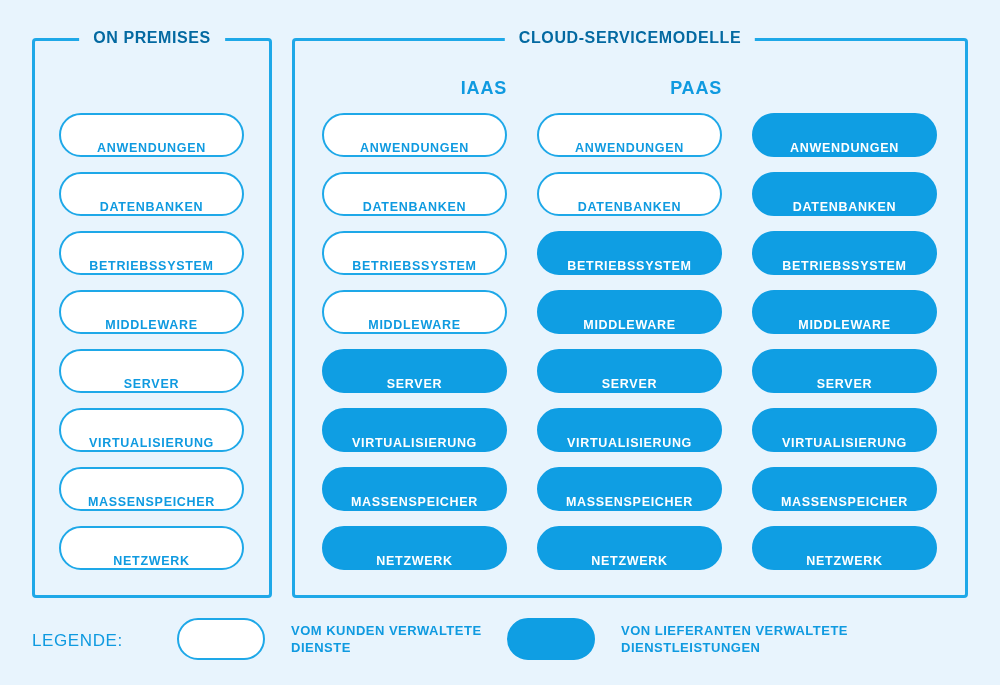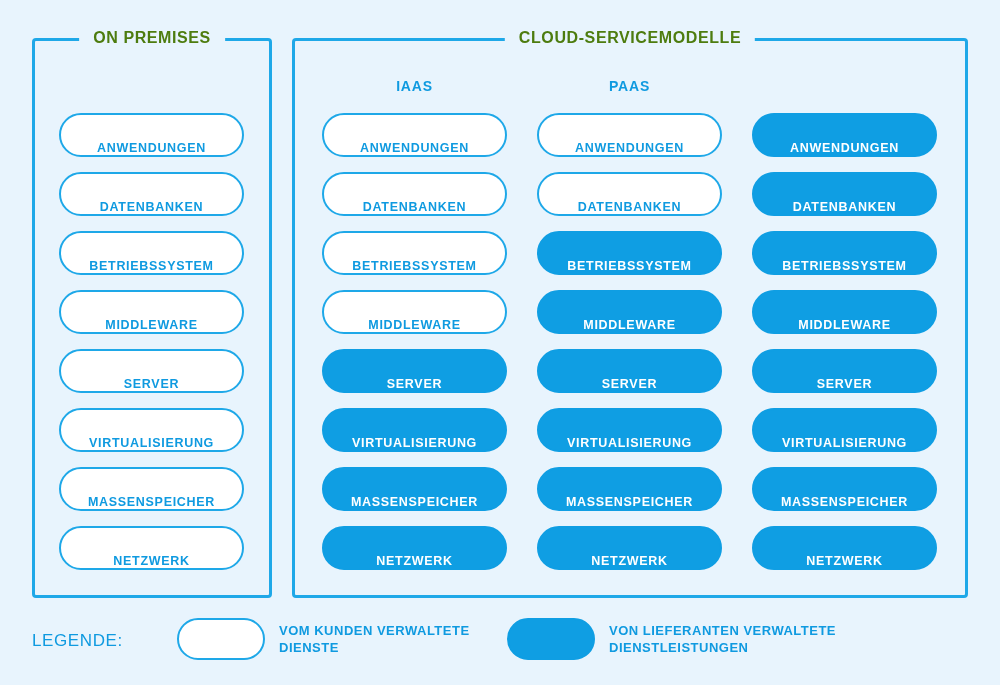--- a/index.html
+++ b/index.html
@@ -44,36 +44,36 @@
   }
 
   
   .group-title {
     position: absolute;
     top: -14px;
     left: 50%;
     transform: translateX(-50%);
     background: #e8f4fd;
     padding: 0 14px;
-    color: #4d7c0f;
+    color: #0369a1;
     font-size: 16px;
     font-weight: bold;
     letter-spacing: 0.6px;
     white-space: nowrap;
     line-height: 22px;
   }
 
   
   .col-header {
     position: absolute;
     top: 78px;
     width: 185px;
-    text-align: center;
+    text-align: right;
     color: #0f9ae0;
-    font-size: 14px;
+    font-size: 18px;
     font-weight: bold;
     letter-spacing: 0.8px;
   }
 
   
   .column {
     position: absolute;
     top: 113px;
     width: 185px;
     display: flex;
@@ -126,21 +126,21 @@
     top: 15px;
     color: #0f9ae0;
     font-size: 17px;
     font-weight: normal;
     letter-spacing: 0.6px;
   }
   .legend-item {
     position: absolute;
     display: flex;
     align-items: center;
-    gap: 14px;
+    gap: 26px;
   }
   .legend-item-customer { left: 145px; top: 2px; }
   .legend-item-vendor   { left: 475px; top: 2px; }
 
   .legend-swatch {
     width: 88px;
     height: 42px;
     border-radius: 21px;
     box-sizing: border-box;
     flex: 0 0 auto;

